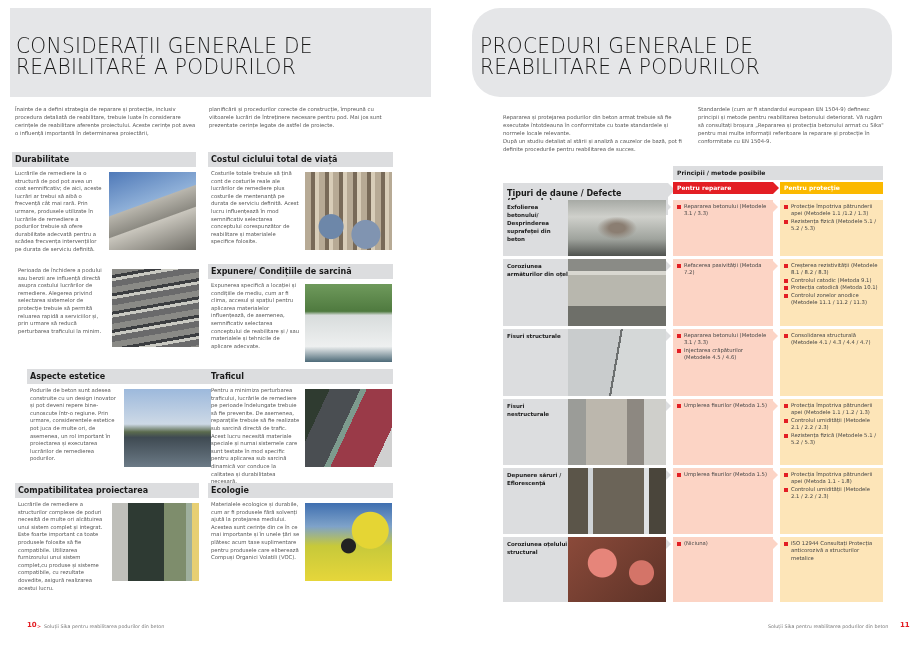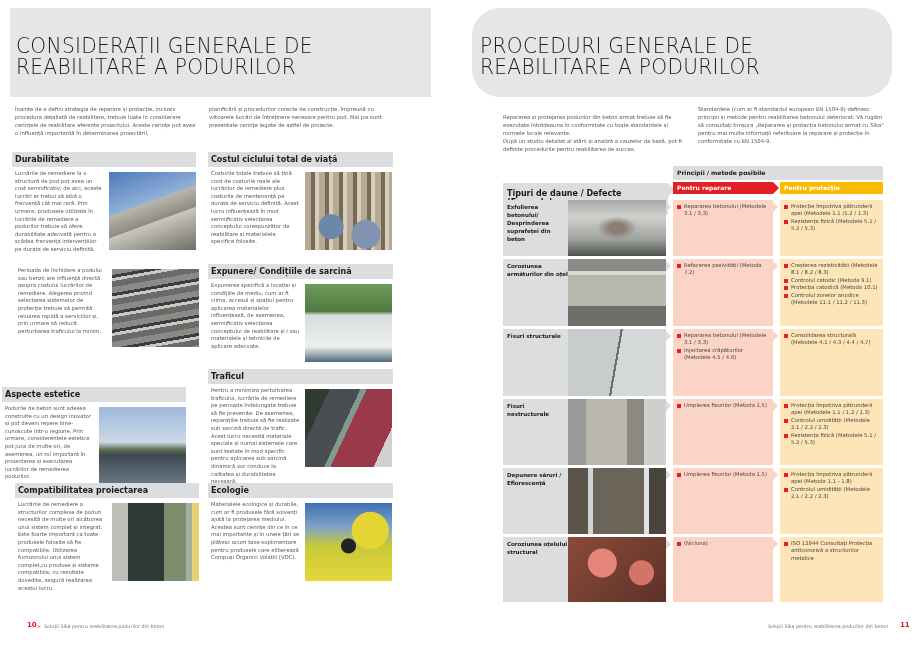--- a/index.html
+++ b/index.html
@@ -129,21 +129,21 @@
       <div class="sec-text">Lucrările de remediere la o structură de pod pot avea un cost semnificativ; de aici, aceste lucrări ar trebui să aibă o frecvență cât mai rară. Prin urmare, produsele utilizate în lucrările de remediere a podurilor trebuie să ofere durabilitate adecvată pentru a scădea frecvența intervențiilor pe durata de serviciu definită.</div>
       <div class="sec-img img-bridge-sky"></div>
     </div>
   </div>
   <div class="sec" style="left:15px; top:264px;">
     <div class="sec-body">
       <div class="sec-text">Perioada de închidere a podului sau benzii are influență directă asupra costului lucrărilor de remediere. Alegerea privind selectarea sistemelor de protecție trebuie să permită reluarea rapidă a serviciilor și, prin urmare să reducă perturbarea traficului la minim.</div>
       <div class="sec-img img-road-aerial"></div>
     </div>
   </div>
-  <div class="sec" style="left:2px; top:369px;margin-top:18px;">
+  <div class="sec" style="left:27px; top:369px;">
     <div class="sec-h">Aspecte estetice</div>
     <div class="sec-body">
       <div class="sec-text">Podurile de beton sunt adesea construite cu un design inovator și pot deveni repere bine-cunoscute într-o regiune. Prin urmare, considerentele estetice pot juca de multe ori, de asemenea, un rol important în proiectarea și executarea lucrărilor de remedierea podurilor.</div>
       <div class="sec-img img-cable-bridge"></div>
     </div>
   </div>
   <div class="sec" style="left:15px; top:483px;">
     <div class="sec-h">Compatibilitatea proiectarea</div>
     <div class="sec-body">
       <div class="sec-text">Lucrările de remediere a structurilor complexe de poduri necesită de multe ori alcătuirea unui sistem complet și integrat. Este foarte important ca toate produsele folosite să fie compatibile. Utilizarea furnizorului unui sistem complet,cu produse și sisteme compatibile, cu rezultate dovedite, asigură realizarea acestui lucru.</div>

